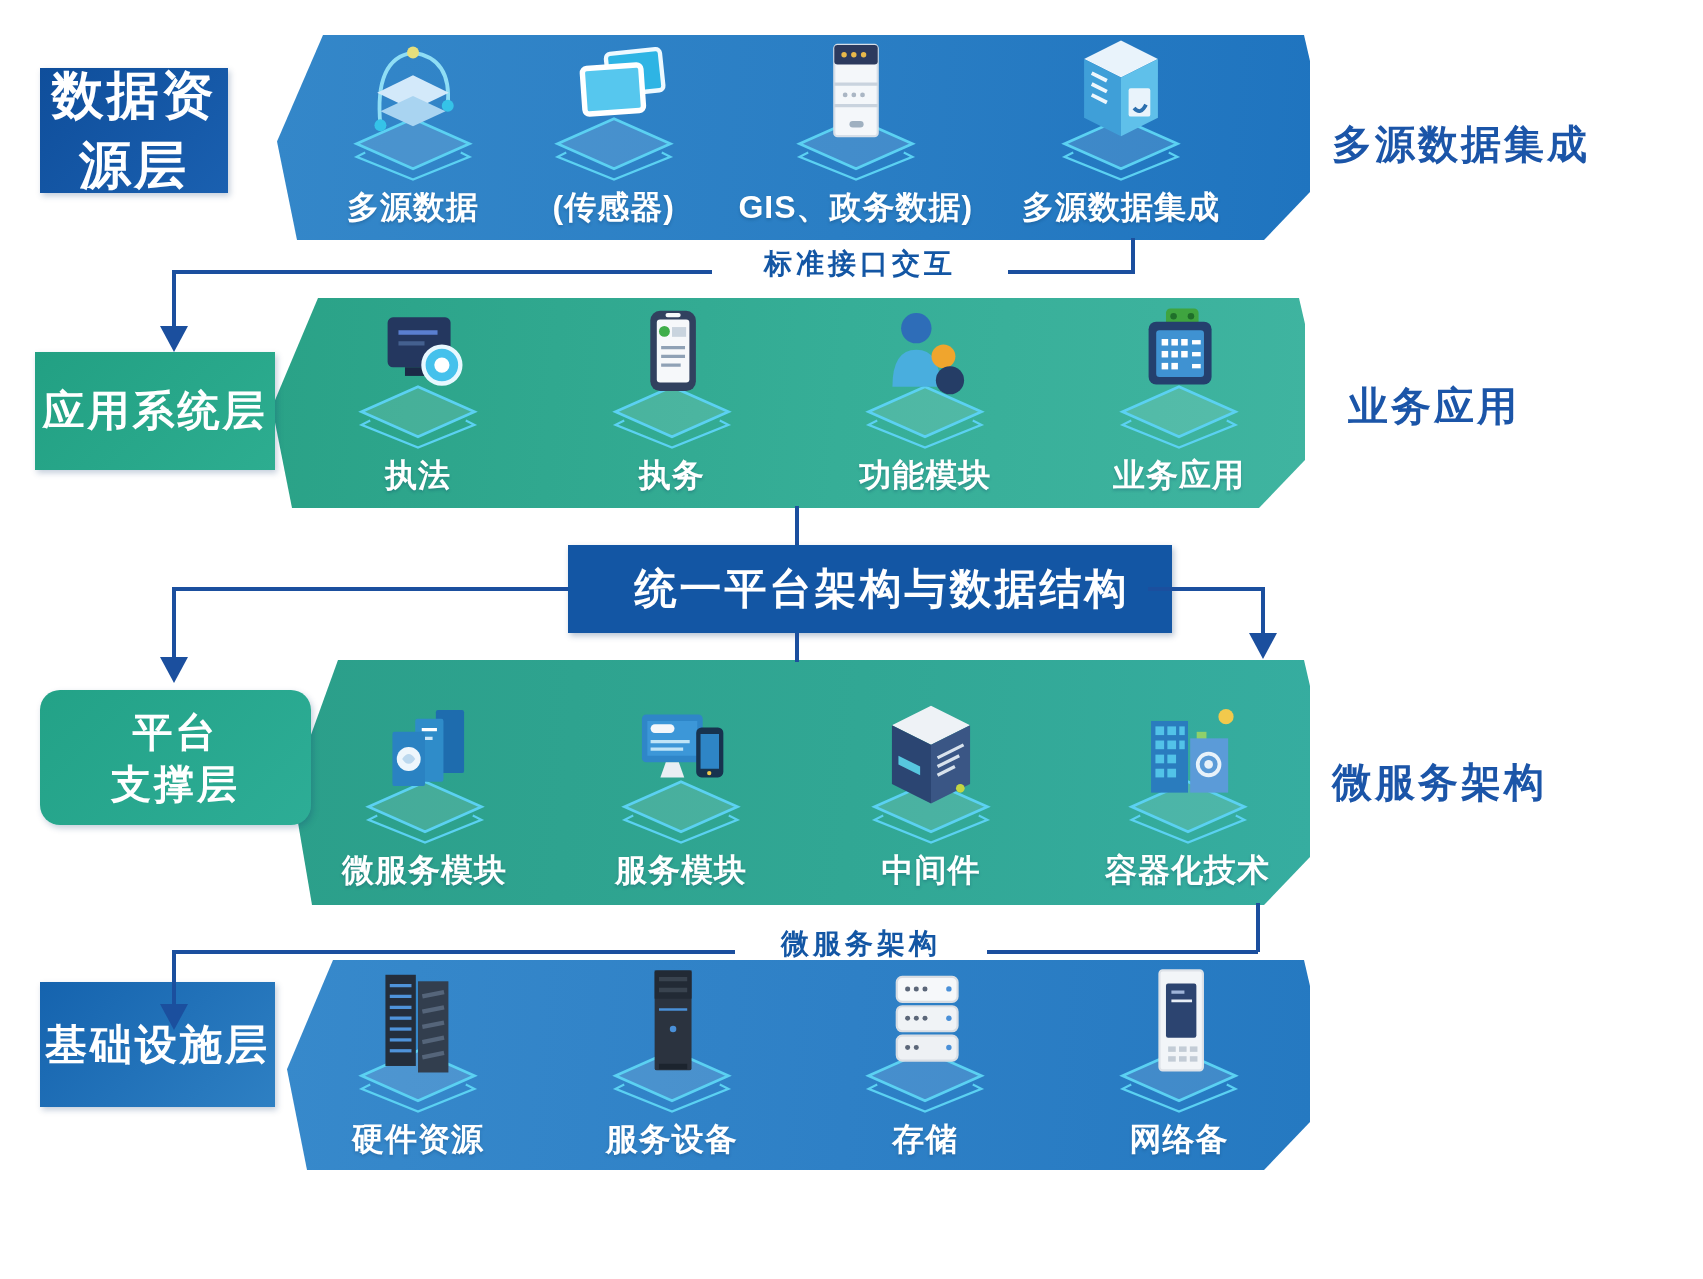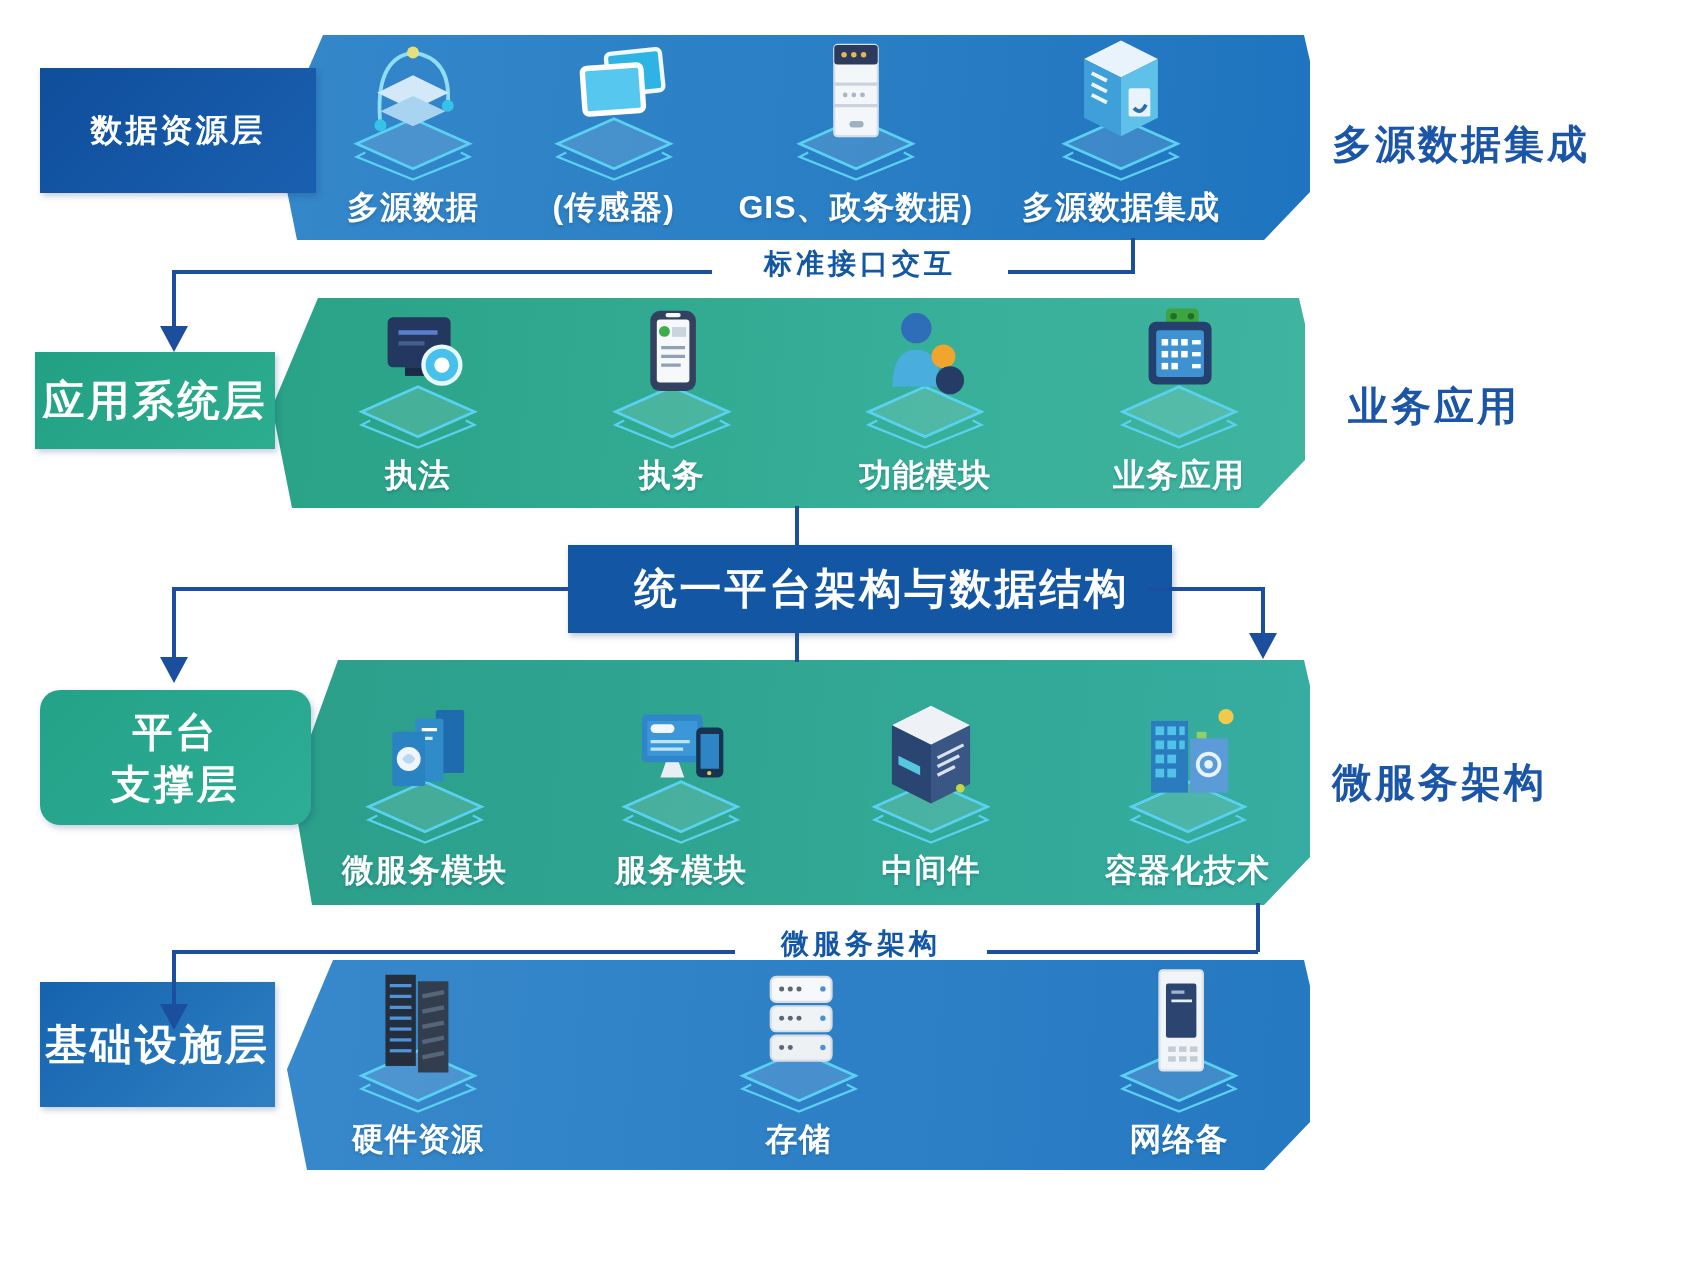--- a/index.html
+++ b/index.html
@@ -25,23 +25,23 @@
 
   .cell{display:flex;flex-direction:column;align-items:center;justify-content:center;}
   .cell .ic{line-height:0;}
   .cap{color:#ffffff;font-weight:700;font-size:32px;letter-spacing:1px;white-space:nowrap;
        text-shadow:0 2px 3px rgba(10,50,90,.25);margin-top:2px;}
 
   
   .lbl{position:absolute;display:flex;align-items:center;justify-content:center;
        color:#fff;font-weight:700;text-align:center;white-space:pre-line;
        letter-spacing:3px;box-shadow:2px 3px 6px rgba(20,60,110,.25);}
-  .lbl-1{left:40px;top:68px;width:276px;height:125px;font-size:32px;
+  .lbl-1{left:40px;top:68px;width:188px;height:125px;font-size:52px;
          background:linear-gradient(135deg,#0f4e9b,#1a60b0);}
-  .lbl-2{left:35px;top:352px;width:240px;height:97px;font-size:42px;
+  .lbl-2{left:35px;top:352px;width:240px;height:118px;font-size:42px;
          background:linear-gradient(135deg,#22a083,#2dad90);}
   .lbl-3{left:40px;top:690px;width:271px;height:135px;font-size:40px;line-height:1.3;
          background:linear-gradient(135deg,#23a287,#2dad96);border-radius:20px;}
   .lbl-4{left:40px;top:982px;width:235px;height:125px;font-size:42px;
          background:linear-gradient(135deg,#1563ae,#2e80c3);}
 
   
   .side{position:absolute;color:#1b55a8;font-size:40px;font-weight:600;letter-spacing:3px;white-space:nowrap;}
   .side-1{left:1332px;top:117px;}
   .side-2{left:1348px;top:379px;}
@@ -284,20 +284,34 @@
                 <line x1="74" y1="70" x2="94" y2="66"></line>
                 <line x1="74" y1="84" x2="94" y2="80"></line>
               </g>
             </svg></div>
           <div class="cap">硬件资源</div>
         </div>
         <div class="cell">
           <div class="ic"><svg viewBox="0 0 140 138" width="152" height="150">
               <path d="M70 78 L122 101 L70 124 L18 101 Z" fill="rgba(255,255,255,.12)" stroke="#5bd1f2" stroke-width="2.5"></path>
               <path d="M26 109 L18 113 L70 134 L122 113 L114 109" fill="none" stroke="#5bd1f2" stroke-width="2"></path>
+              <rect x="54" y="4" width="34" height="92" rx="2" fill="#2b333f"></rect>
+              <rect x="54" y="4" width="34" height="26" fill="#222a35"></rect>
+              <line x1="58" y1="12" x2="84" y2="12" stroke="#39434f" stroke-width="4"></line>
+              <line x1="58" y1="22" x2="84" y2="22" stroke="#39434f" stroke-width="4"></line>
+              <line x1="58" y1="40" x2="84" y2="40" stroke="#4a90d8" stroke-width="2.5"></line>
+              <circle cx="71" cy="58" r="3" fill="#4a90d8"></circle>
+              <rect x="58" y="90" width="26" height="5" fill="#1c242e"></rect>
+            </svg></div>
+          <div class="cap">服务设备</div>
+        </div>
+        <div class="cell">
+          <div class="ic"><svg viewBox="0 0 140 138" width="152" height="150">
+              <path d="M70 78 L122 101 L70 124 L18 101 Z" fill="rgba(255,255,255,.12)" stroke="#5bd1f2" stroke-width="2.5"></path>
+              <path d="M26 109 L18 113 L70 134 L122 113 L114 109" fill="none" stroke="#5bd1f2" stroke-width="2"></path>
               <g stroke="#d8dde3" stroke-width="2">
                 <rect x="44" y="10" width="56" height="23" rx="5" fill="#f6f8fa"></rect>
                 <rect x="44" y="37" width="56" height="23" rx="5" fill="#f0f3f6"></rect>
                 <rect x="44" y="64" width="56" height="23" rx="5" fill="#eef1f4"></rect>
               </g>
               <g fill="#5b6678">
                 <circle cx="54" cy="21" r="2.3"></circle>
                 <circle cx="62" cy="21" r="2.3"></circle>
                 <circle cx="70" cy="21" r="2.3"></circle>
                 <circle cx="54" cy="48" r="2.3"></circle>

